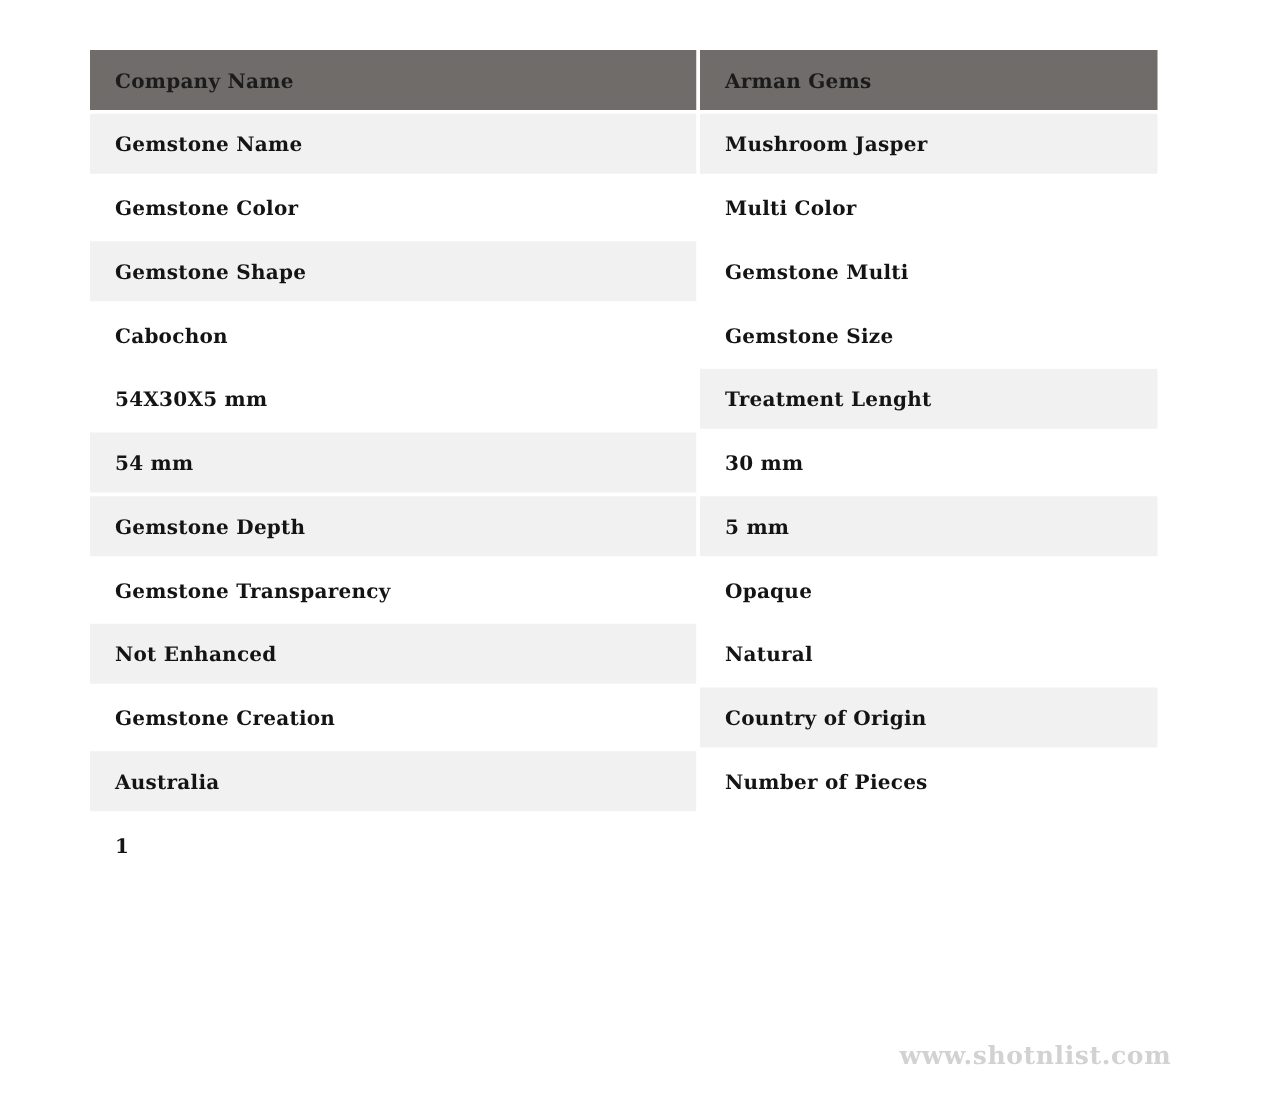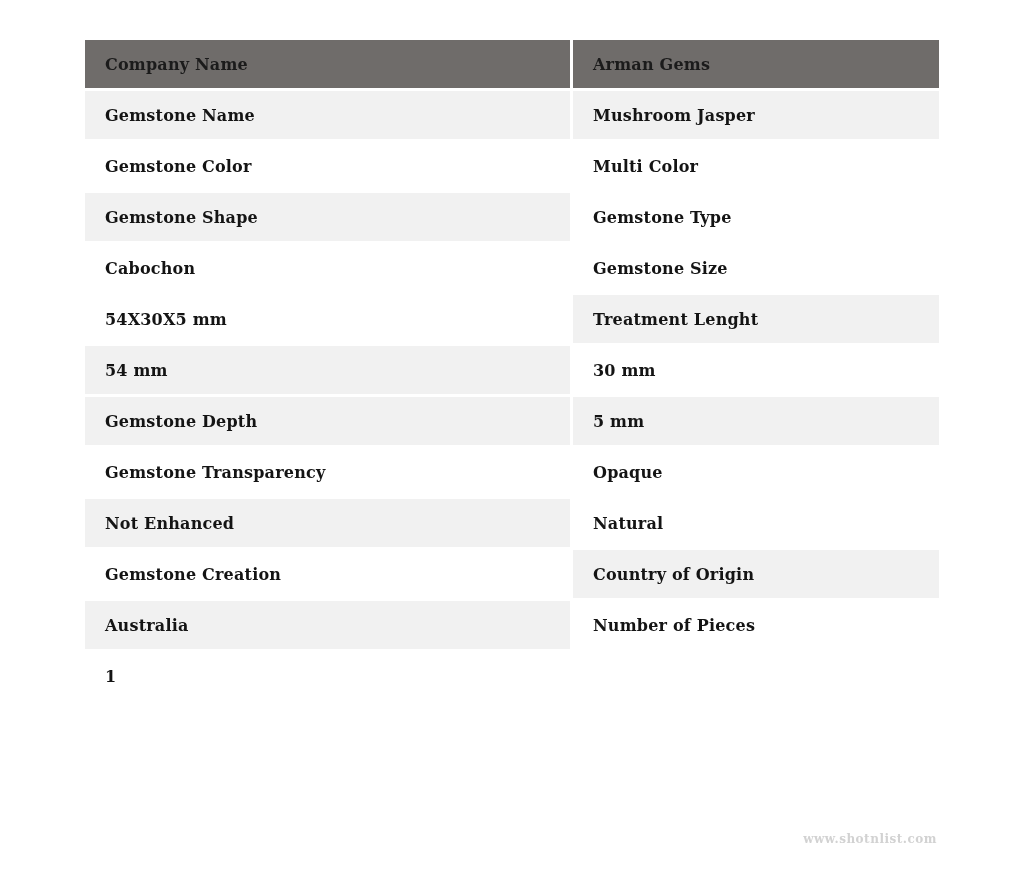--- a/index.html
+++ b/index.html
@@ -10,21 +10,21 @@
   }
   .page {
     position: relative;
     width: 1024px;
     height: 882px;
     background: #ffffff;
     overflow: hidden;
   }
   .spec-table {
     position: absolute;
-    left: 85px;
+    left: 72px;
     top: 40px;
     width: 854px;
     display: grid;
     grid-template-columns: 485px 1fr;
     column-gap: 3px;
     row-gap: 3px;
   }
   .cell {
     height: 48px;
     display: flex;
@@ -42,41 +42,41 @@
   .cell.stripe {
     background: #f1f1f1;
   }
   .cell.plain {
     background: #ffffff;
   }
   .watermark {
     position: absolute;
     right: 87px;
     top: 832px;
-    font-size: 12px;
+    font-size: 20px;
     font-weight: bold;
     color: #d2d2d2;
     letter-spacing: 0.5px;
   }
 </style>
 </head>
 <body>
 
 <div class="page">
 
   <div class="spec-table">
     <div class="cell head">Company Name</div>
     <div class="cell head">Arman Gems</div>
 
   <div class="cell stripe">Gemstone Name</div>
       <div class="cell stripe">Mushroom Jasper</div>
       <div class="cell plain">Gemstone Color</div>
       <div class="cell plain">Multi Color</div>
       <div class="cell stripe">Gemstone Shape</div>
-      <div class="cell plain">Gemstone Type</div>
+      <div class="cell plain">Gemstone Multi</div>
       <div class="cell plain">Cabochon</div>
       <div class="cell plain">Gemstone Size</div>
       <div class="cell plain">54X30X5 mm</div>
       <div class="cell stripe">Treatment Lenght</div>
       <div class="cell stripe">54 mm</div>
       <div class="cell plain">30 mm</div>
       <div class="cell stripe">Gemstone Depth</div>
       <div class="cell stripe">5 mm</div>
       <div class="cell plain">Gemstone Transparency</div>
       <div class="cell plain">Opaque</div>

